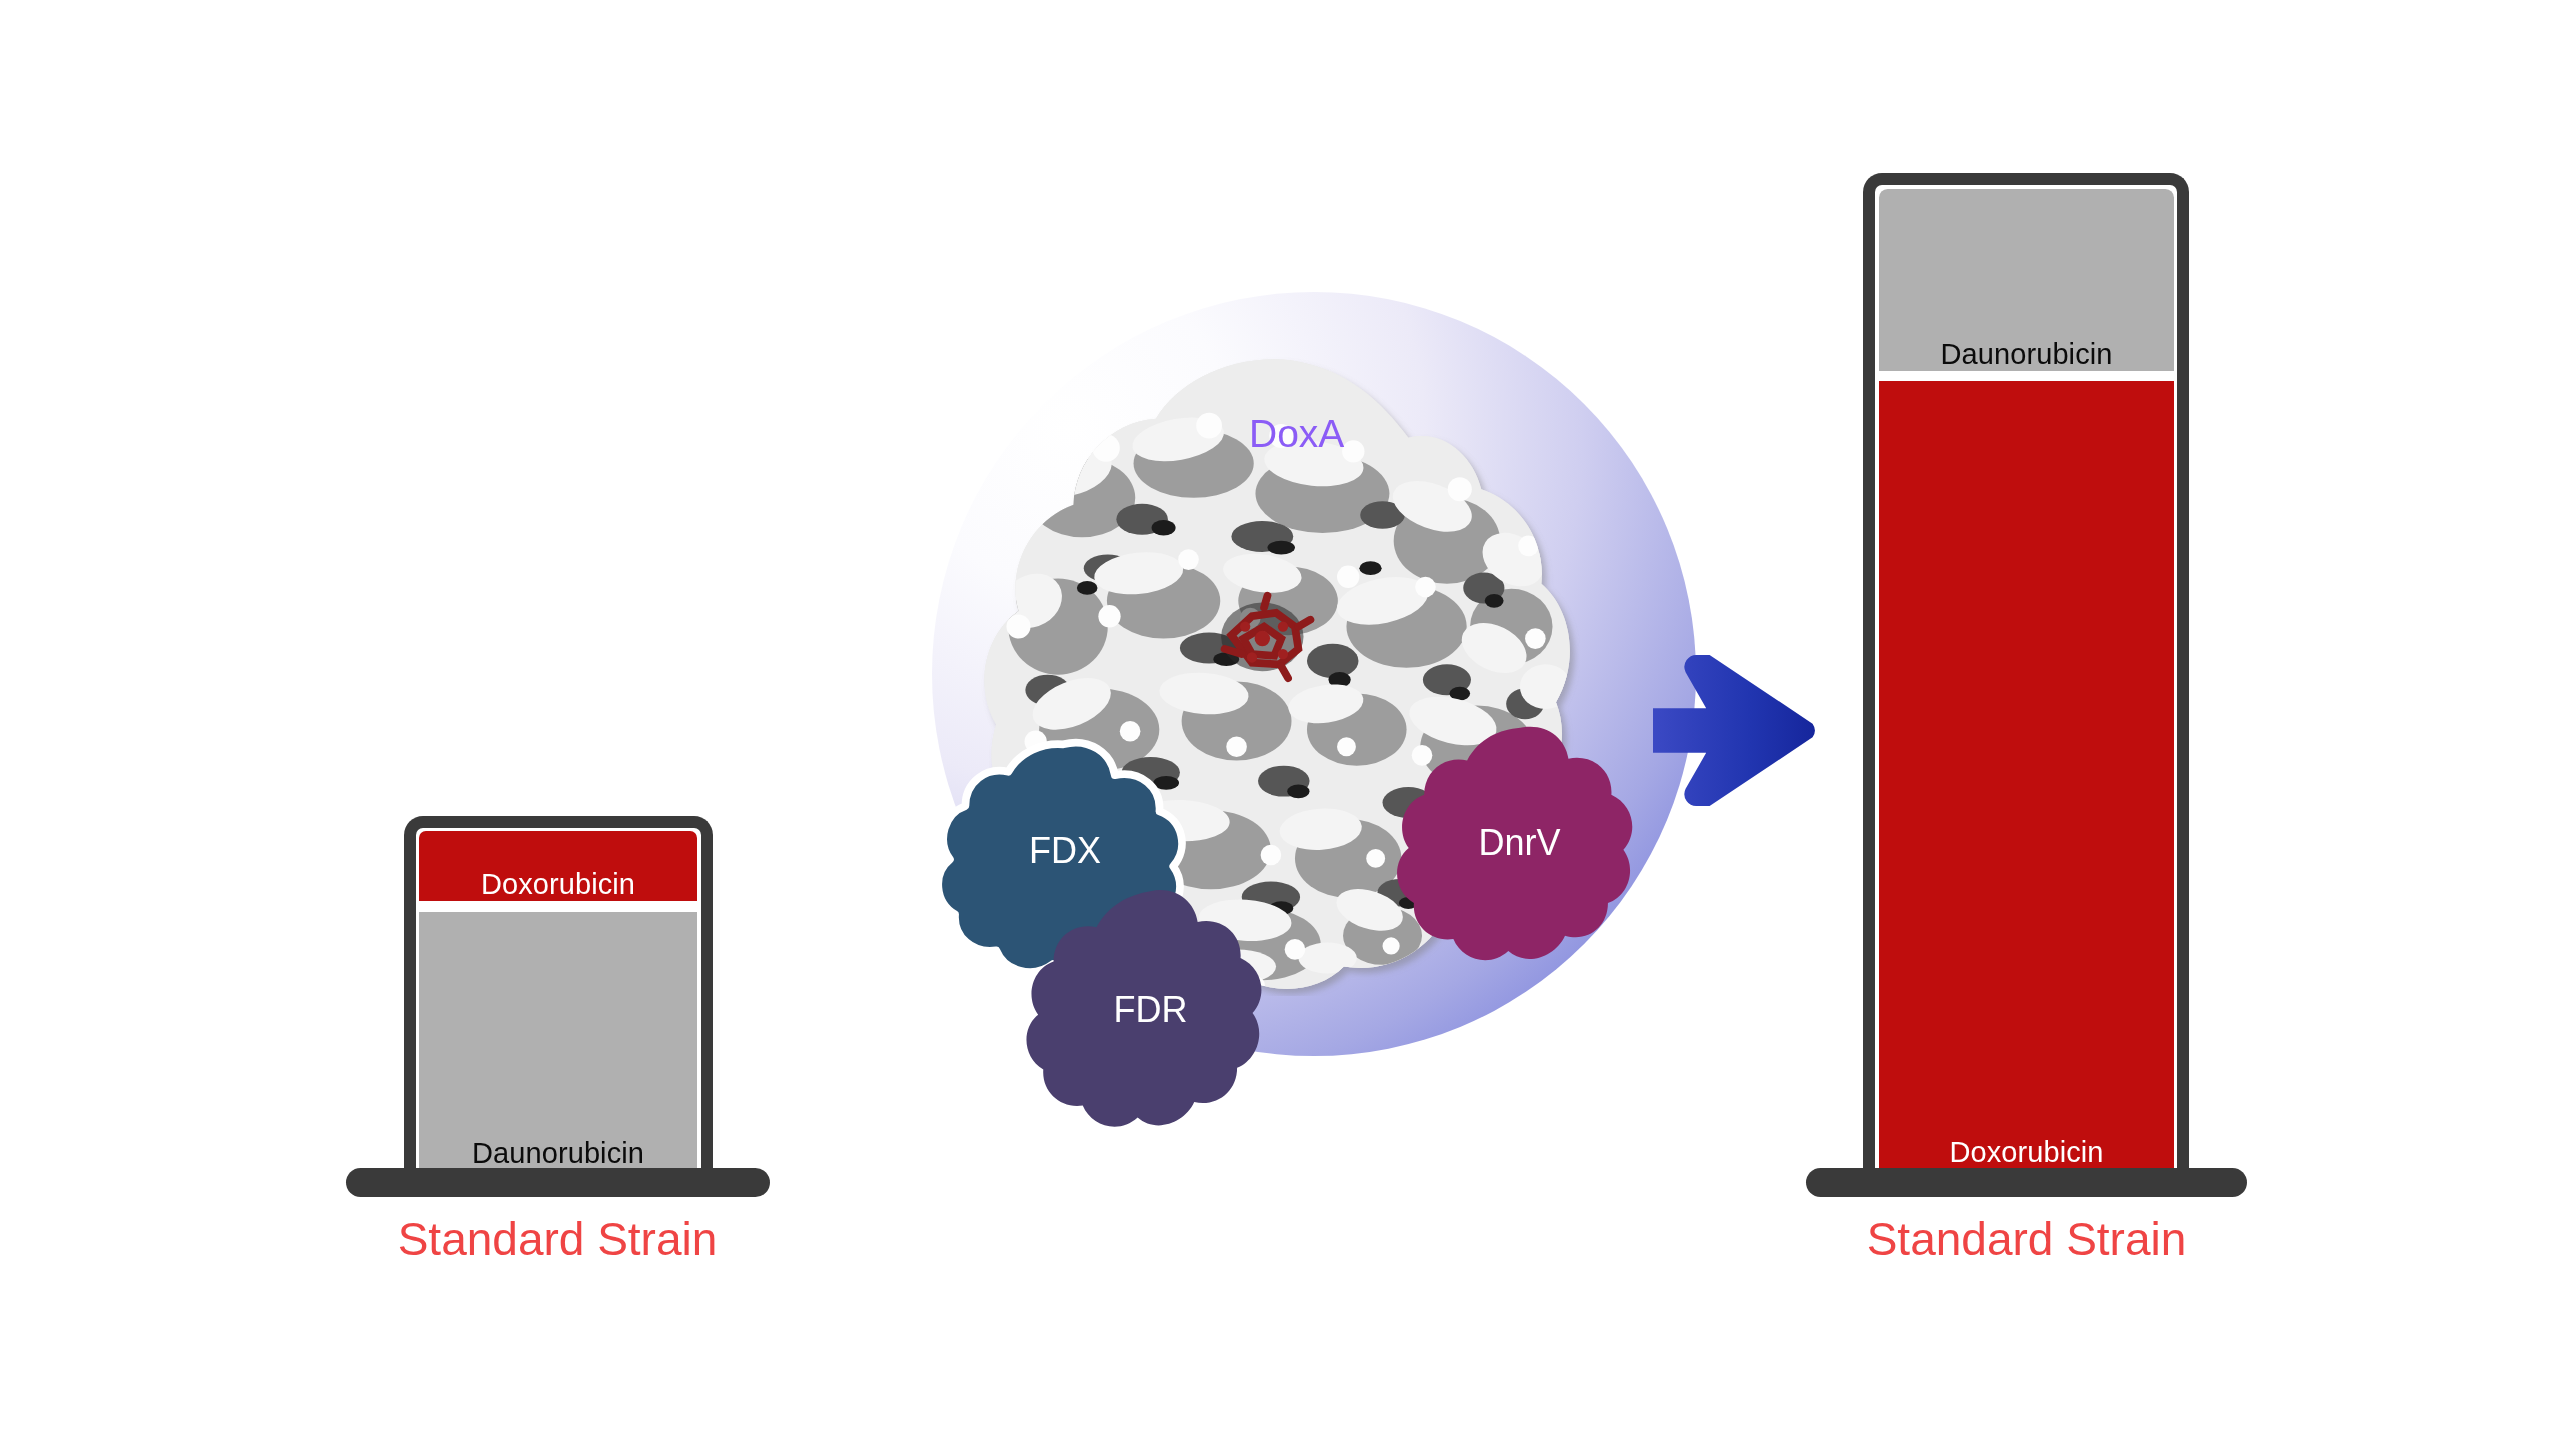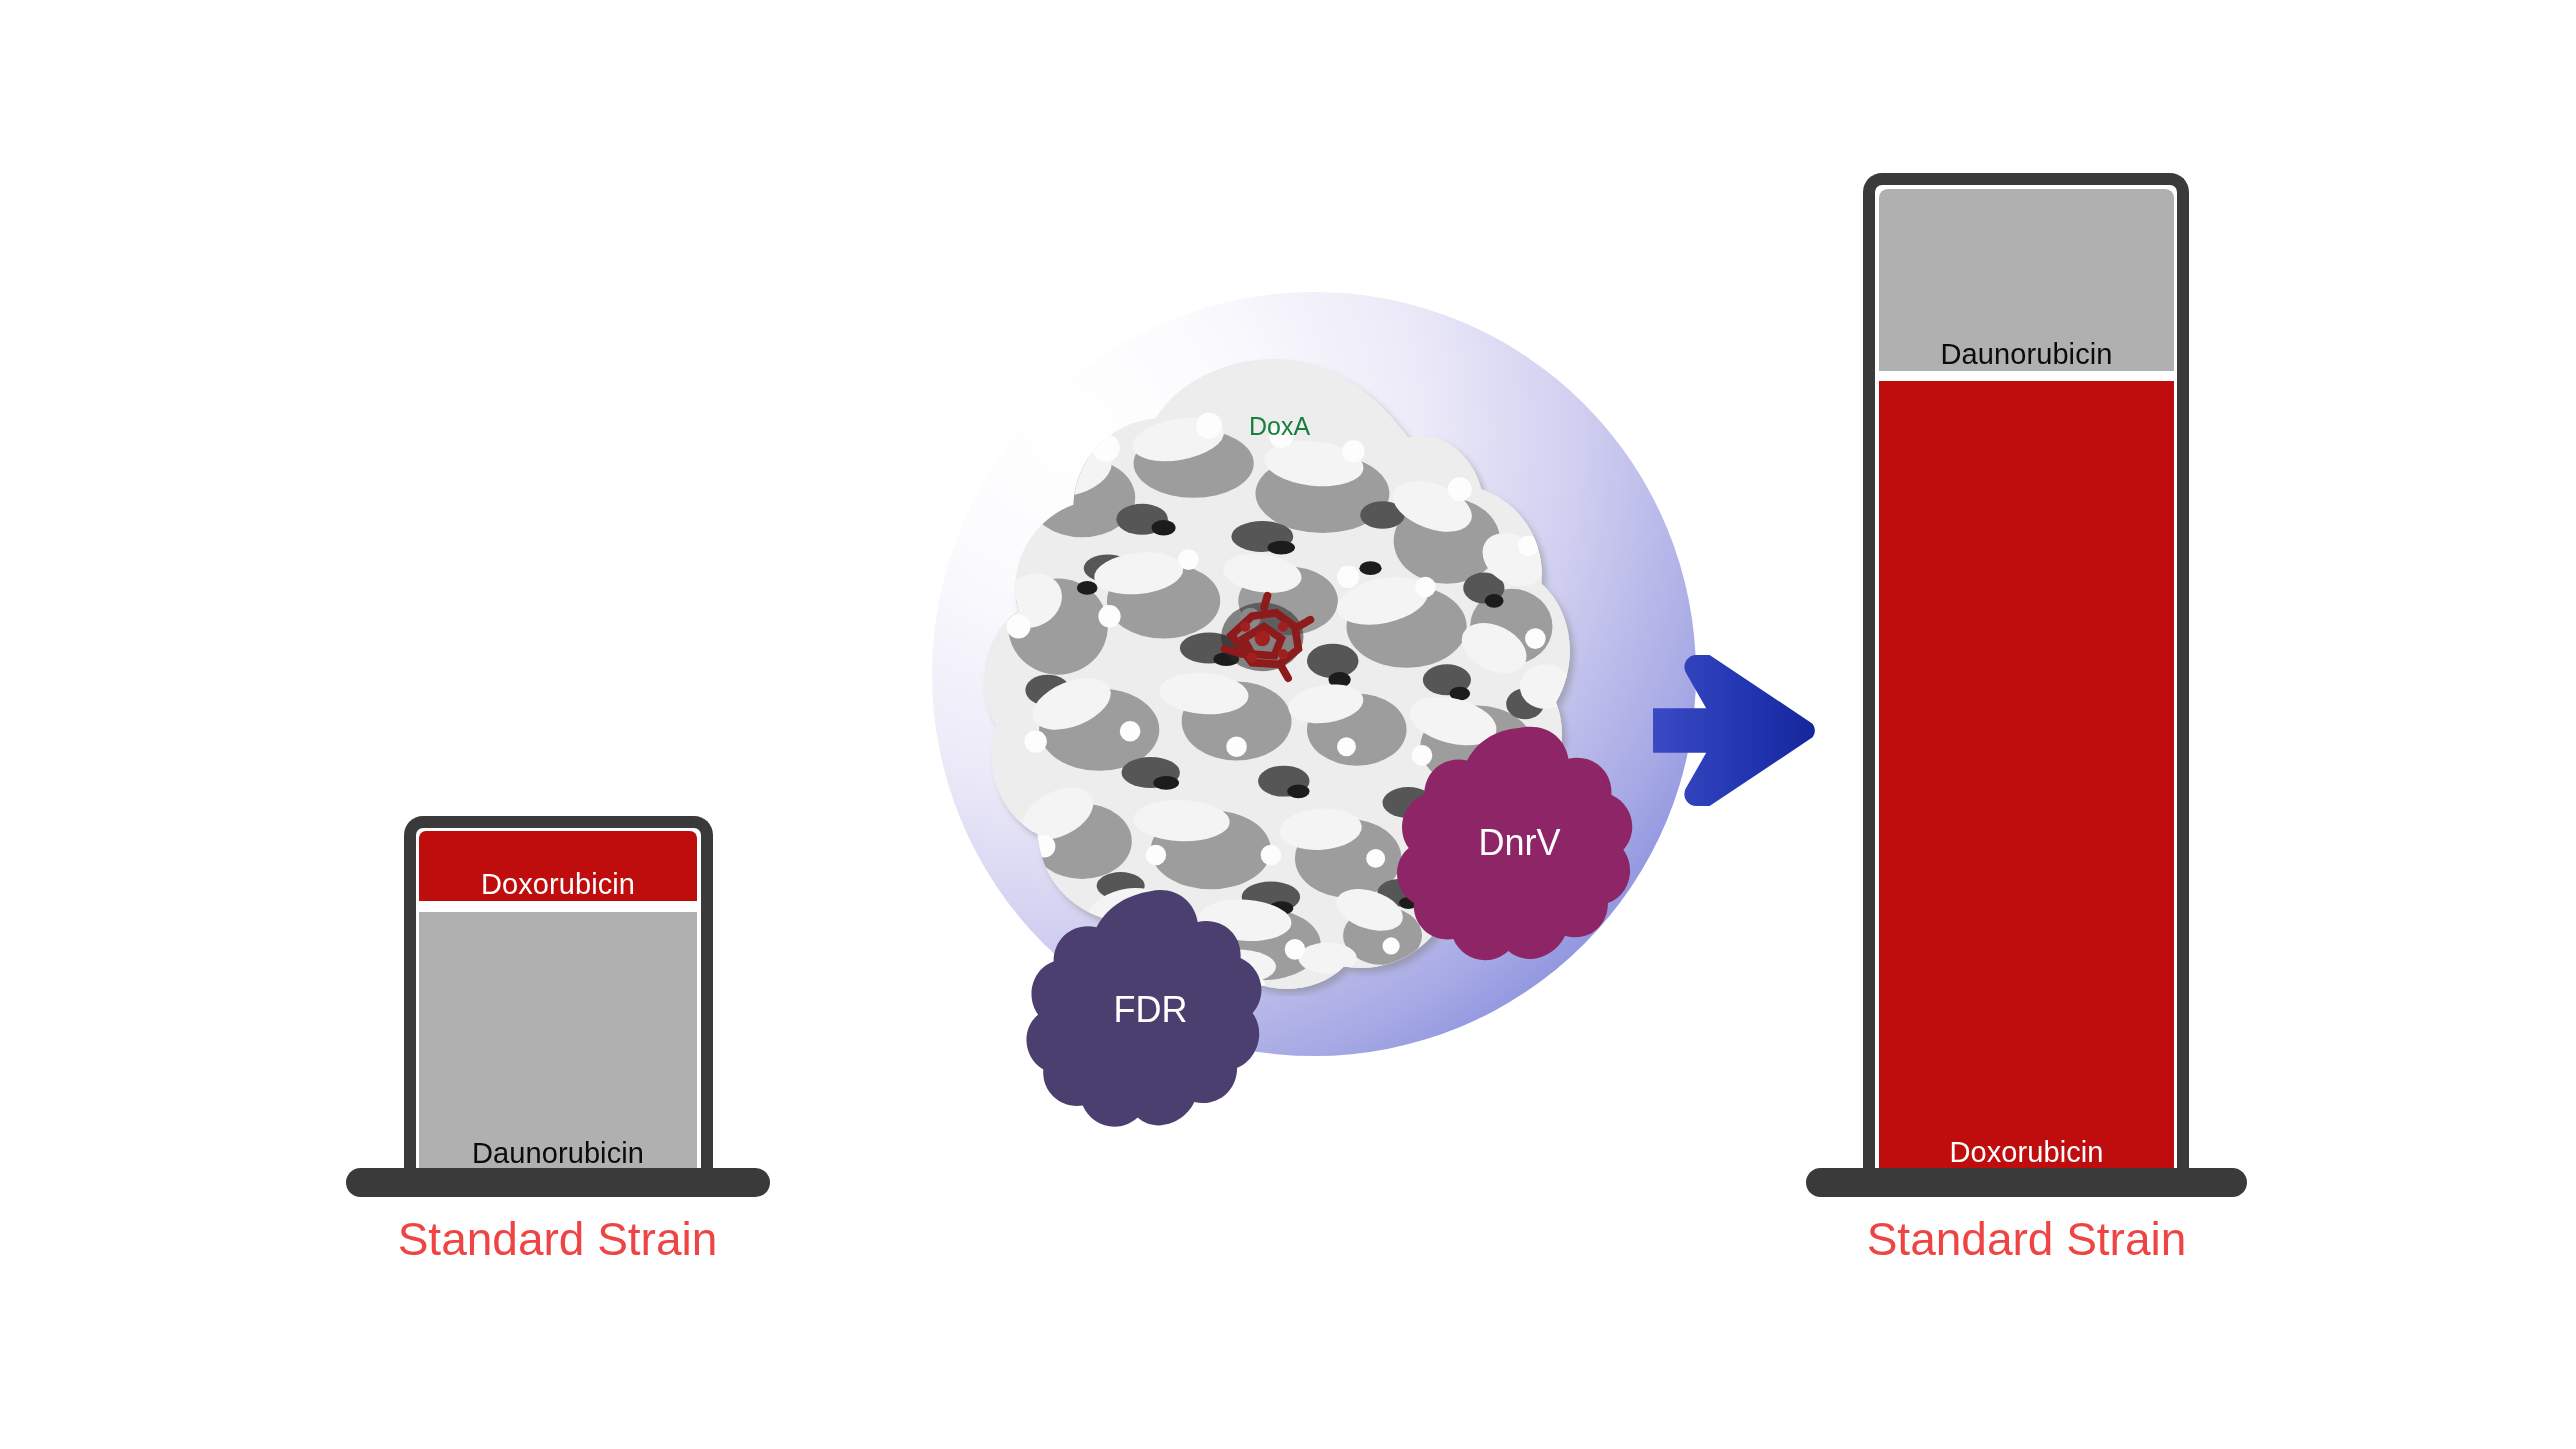--- a/index.html
+++ b/index.html
@@ -96,22 +96,22 @@
     position: absolute;
     left: 979px;
     top: 343px;
     width: 601px;
     height: 653px;
   }
   #doxa-label {
     position: absolute;
     left: 1249px;
     top: 412px;
-    font-size: 25px;
-    color: #15803d;
+    font-size: 39px;
+    color: #8b5cf6;
     white-space: nowrap;
   }
 
   
   .blob {
     position: absolute;
   }
   .blob svg { display: block; }
   .blob-label {
     position: absolute;
@@ -326,20 +326,31 @@
             <circle cx="30" cy="66" r="6"></circle>
             <circle cx="66" cy="62" r="6"></circle>
           </g>
         </g>
       </g>
     </svg>
   </div>
 
   <div id="doxa-label">DoxA</div>
 
+  <div class="blob" style="left:936px; top:734px; width:258px; height:249px;">
+    <svg viewBox="0 0 300 290" width="258" height="249" aria-hidden="true">
+      <path d="M148 12 C178 4 204 22 208 48 C238 42 262 62 260 90
+               C288 100 294 134 276 154 C292 176 282 208 258 216
+               C258 244 232 262 206 254 C192 280 156 286 136 268
+               C112 286 80 276 70 252 C42 256 20 236 22 210
+               C-2 196 -4 162 16 146 C0 124 10 92 34 84
+               C34 56 58 38 84 44 C98 20 124 10 148 12 Z" fill="#2c5475" stroke="#ffffff" stroke-width="9" stroke-linejoin="round"></path>
+    </svg>
+    <div class="blob-label" style="top:96px;">FDX</div>
+  </div>
 
   <div class="blob" style="left:1026px; top:886px; width:249px; height:253px;">
     <svg viewBox="0 0 290 295" width="249" height="253" aria-hidden="true">
       <path d="M145 6 C172 0 196 16 200 42 C228 36 252 56 250 84
                C276 96 282 128 264 148 C280 170 270 202 246 212
                C246 240 222 258 196 252 C184 278 150 288 130 270
                C108 290 76 280 66 256 C40 260 18 240 20 214
                C-4 200 -6 166 14 150 C-2 128 8 96 32 88
                C32 60 56 42 82 48 C96 22 120 10 145 6 Z" fill="#4a3f6e"></path>
     </svg>

